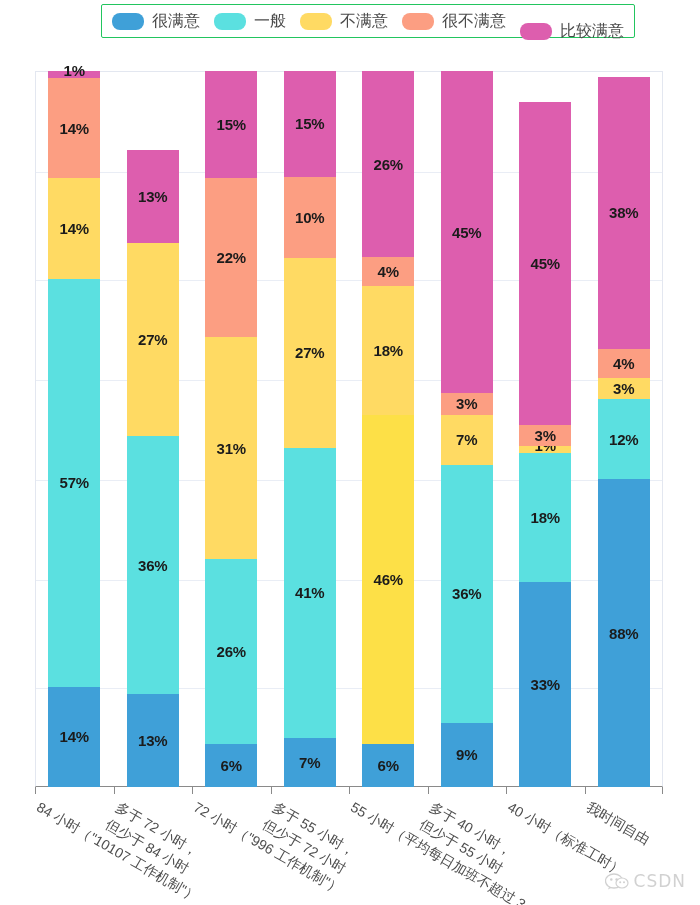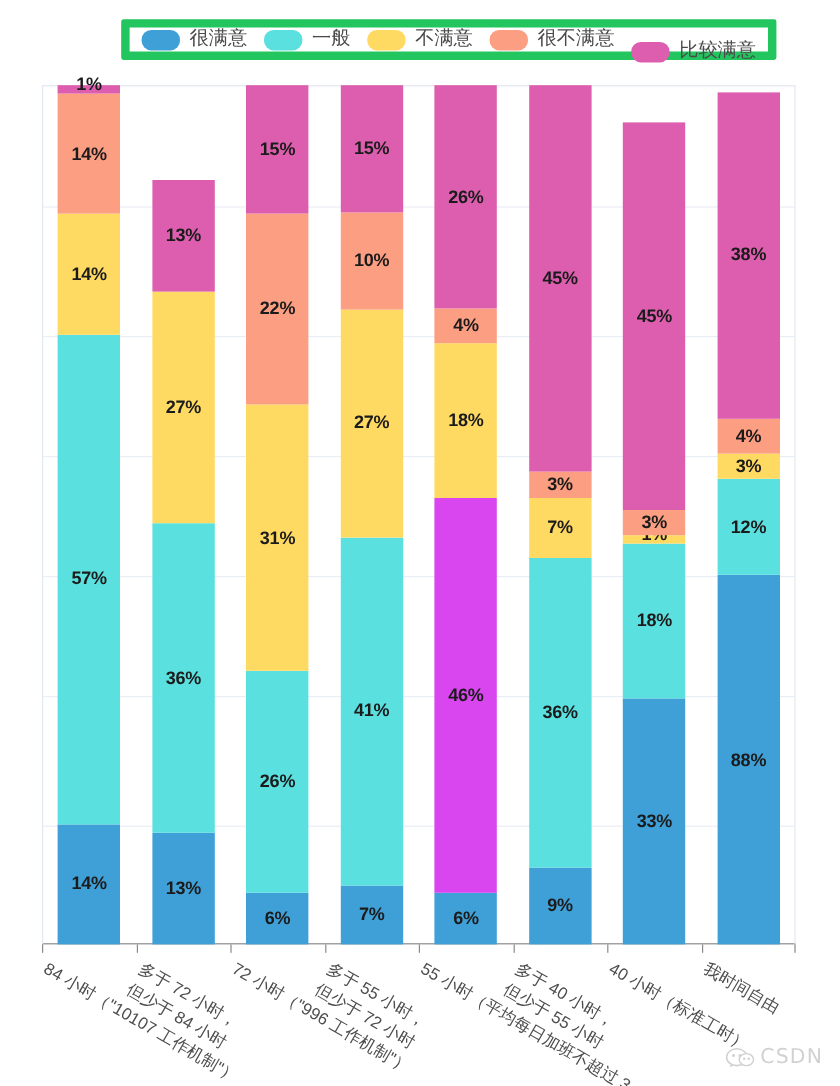--- a/index.html
+++ b/index.html
@@ -15,28 +15,28 @@
     position: relative;
     width: 700px;
     height: 905px;
     background: #ffffff;
   }
 
   
   .legend {
     position: absolute;
     left: 101px;
-    top: 16px;
+    top: 4px;
     height: 34px;
     display: flex;
     align-items: center;
     gap: 0px;
     padding: 0 10px;
     background: #ffffff;
-    border: 7px solid #22c55e;
+    border: 1px solid #22c55e;
     border-radius: 2px;
     box-shadow: 0 0 0 0 rgba(0,0,0,0);
   }
   .legend-item {
     display: flex;
     align-items: center;
     margin-right: 14px;
   }
   .legend-item:last-child { margin-right: 0; margin-top: 20px; }
   .legend-swatch {
@@ -270,21 +270,21 @@
           <span class="seg-label">10%</span>
         </div>
         <div class="seg" style="height: 107.4px; background: rgb(221, 94, 174);">
           <span class="seg-label">15%</span>
         </div>
       </div>
       <div class="bar-col" style="left: 327.25px;">
         <div class="seg" style="height: 42.96px; background: rgb(63, 160, 216);">
           <span class="seg-label">6%</span>
         </div>
-        <div class="seg" style="height: 329.36px; background: #d946ef;">
+        <div class="seg" style="height: 329.36px; background: #fde047;">
           <span class="seg-label">46%</span>
         </div>
         <div class="seg" style="height: 128.88px; background: rgb(255, 218, 99);">
           <span class="seg-label">18%</span>
         </div>
         <div class="seg" style="height: 28.64px; background: rgb(252, 158, 130);">
           <span class="seg-label">4%</span>
         </div>
         <div class="seg" style="height: 186.16px; background: rgb(221, 94, 174);">
           <span class="seg-label">26%</span>

